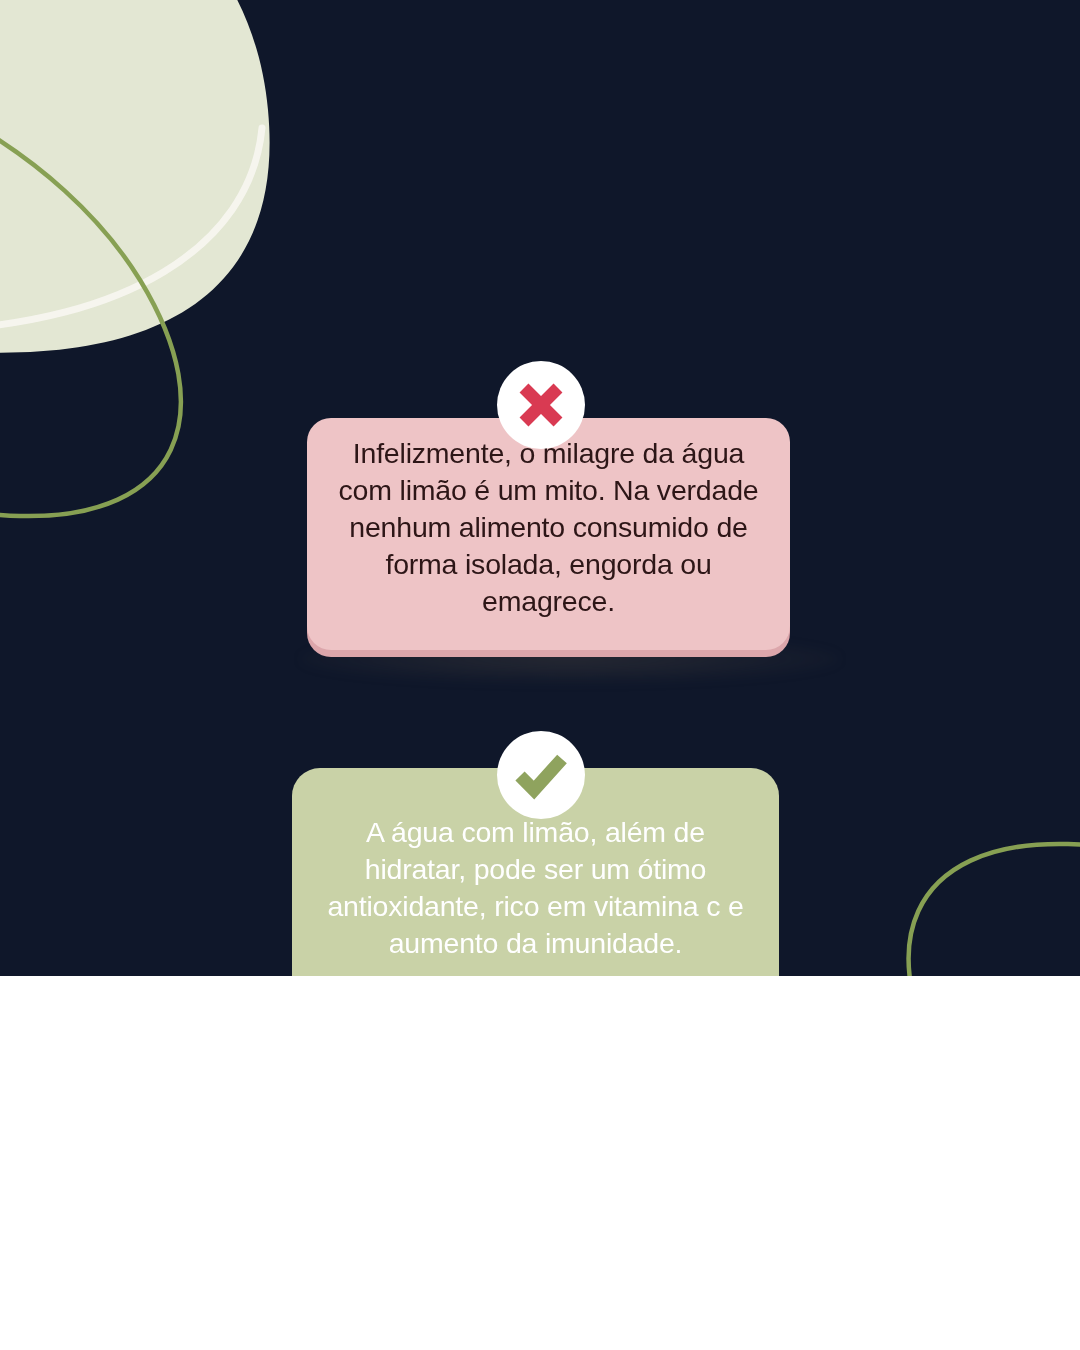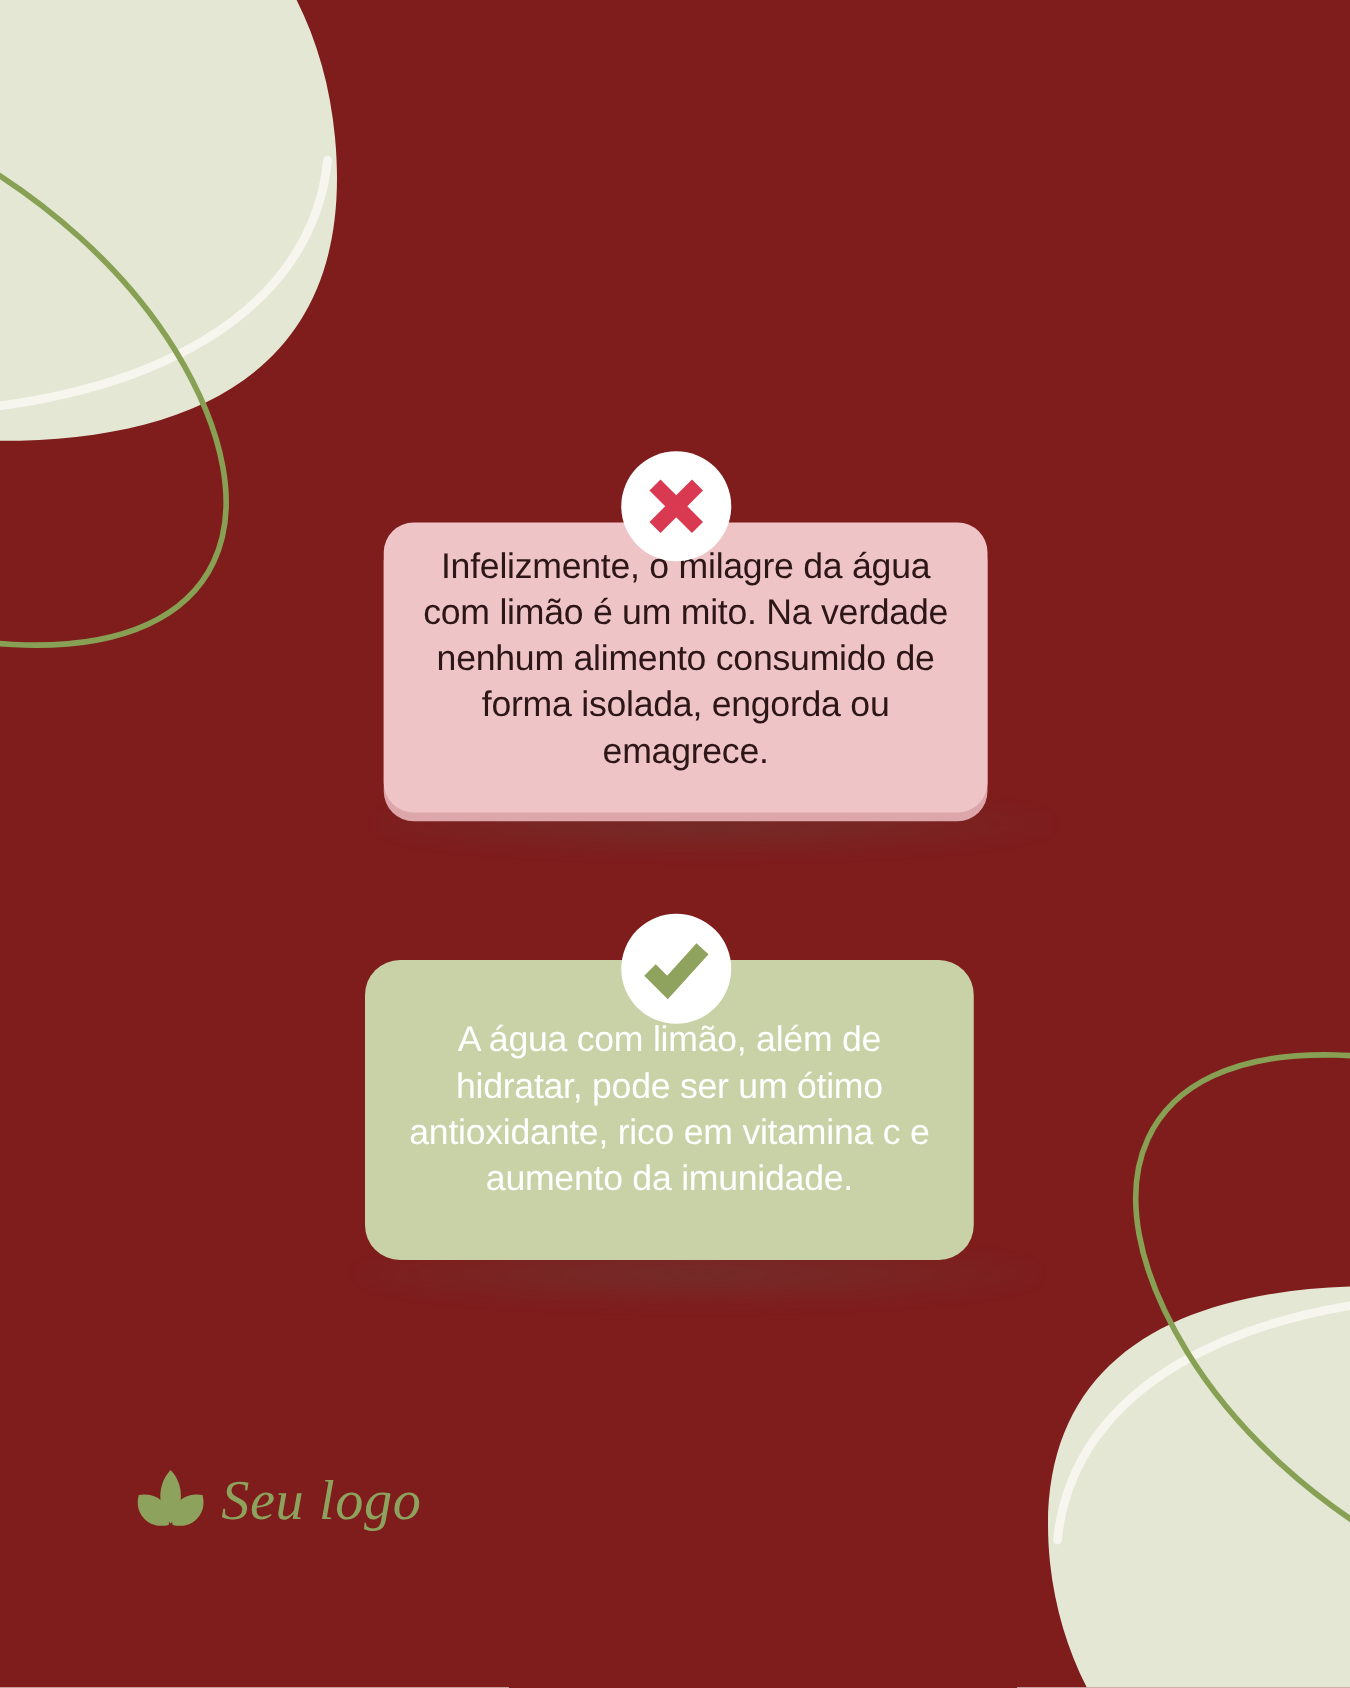--- a/index.html
+++ b/index.html
@@ -3,23 +3,23 @@
 <meta charset="utf-8">
 <style>
   html, body {
     margin: 0;
     padding: 0;
     background: #ffffff;
   }
   #canvas {
     position: relative;
     width: 1080px;
-    height: 1350px;
+    height: 976px;
     overflow: hidden;
-    background: #7f1d1d;
+    background: #0f172a;
     font-family: "Liberation Sans", "DejaVu Sans", sans-serif;
   }
 
   
   .deco-layer {
     position: absolute;
     inset: 0;
     width: 1080px;
     height: 1350px;
     pointer-events: none;

